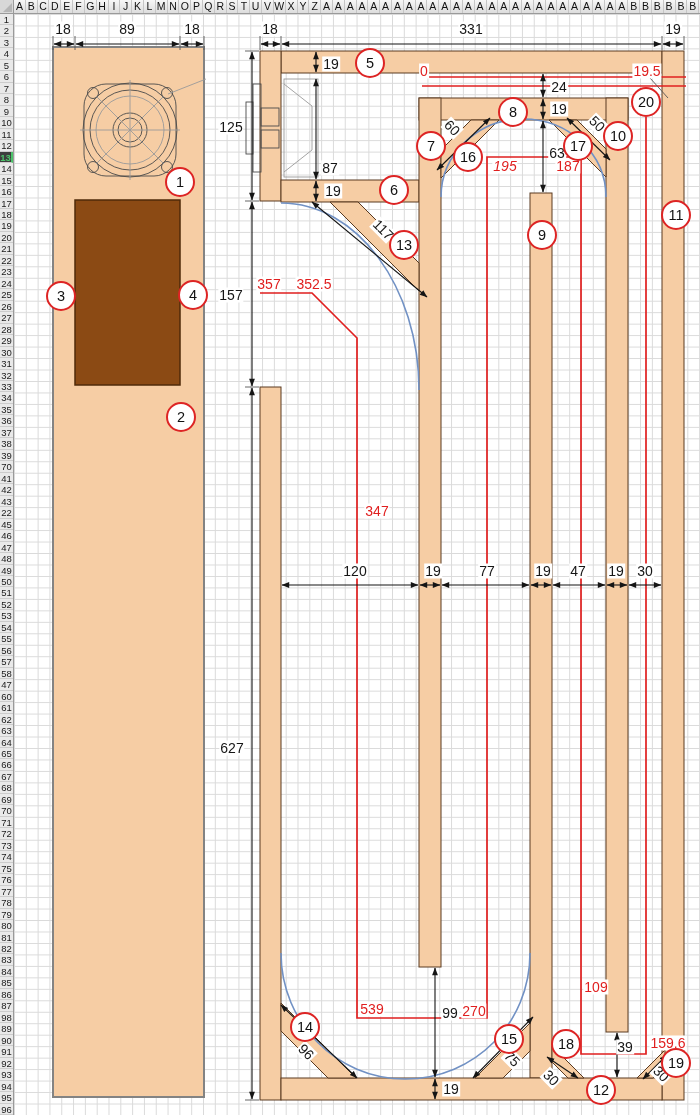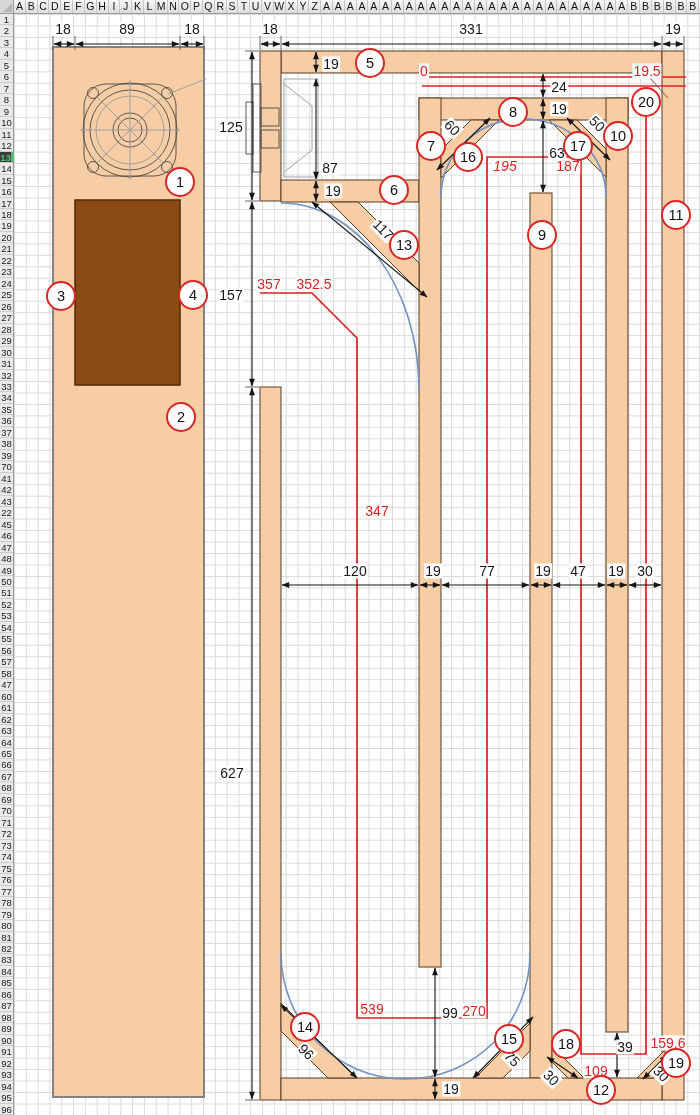--- a/index.html
+++ b/index.html
@@ -327,21 +327,21 @@
 
   <div id="labels">
       <div class="dim" style="left: 63px; top: 29px;">18</div>
       <div class="dim" style="left: 127px; top: 29px;">89</div>
       <div class="dim" style="left: 192px; top: 29px;">18</div>
       <div class="dim" style="left: 270px; top: 29px;">18</div>
       <div class="dim" style="left: 471px; top: 29px;">331</div>
       <div class="dim" style="left: 673px; top: 29px;">19</div>
       <div class="dim" style="left: 231px; top: 127px;">125</div>
       <div class="dim" style="left: 231px; top: 295px;">157</div>
-      <div class="dim" style="left: 232px; top: 748px; margin-top: 25px;">627</div>
+      <div class="dim" style="left: 232px; top: 748px;">627</div>
       <div class="dim" style="left: 331px; top: 64px;">19</div>
       <div class="dim" style="left: 330px; top: 168px;">87</div>
       <div class="dim" style="left: 333px; top: 191px;">19</div>
       <div class="dim" style="left: 559px; top: 87px;">24</div>
       <div class="dim" style="left: 559px; top: 109px;">19</div>
       <div class="dim" style="left: 557px; top: 153px;">63</div>
       <div class="dim" style="left: 355px; top: 571px;">120</div>
       <div class="dim" style="left: 433px; top: 571px;">19</div>
       <div class="dim" style="left: 487px; top: 571px;">77</div>
       <div class="dim" style="left: 543px; top: 571px;">19</div>
@@ -360,21 +360,21 @@
       <div class="dim rot" style="left: 661px; top: 1074px;">30</div>
       <div class="dim dim-red" style="left: 424px; top: 71px;">0</div>
       <div class="dim dim-red" style="left: 647px; top: 71px;">19.5</div>
       <div class="dim dim-red" style="left: 269px; top: 284px;">357</div>
       <div class="dim dim-red" style="left: 314px; top: 284px;">352.5</div>
       <div class="dim dim-red" style="left: 377px; top: 511px;">347</div>
       <div class="dim dim-red" style="left: 505px; top: 166px; font-style: italic;">195</div>
       <div class="dim dim-red" style="left: 568px; top: 166px;">187</div>
       <div class="dim dim-red" style="left: 372px; top: 1009px;">539</div>
       <div class="dim dim-red" style="left: 474px; top: 1011px;">270</div>
-      <div class="dim dim-red" style="left: 596px; top: 1071px;">109</div>
+      <div class="dim dim-red" style="left: 596px; top: 987px;">109</div>
       <div class="dim dim-red" style="left: 668px; top: 1043px;">159.6</div>
       <div class="part" style="left: 180px; top: 182px;">1</div>
       <div class="part" style="left: 181px; top: 417px;">2</div>
       <div class="part" style="left: 61px; top: 296px;">3</div>
       <div class="part" style="left: 193px; top: 295px;">4</div>
       <div class="part" style="left: 370px; top: 63px;">5</div>
       <div class="part" style="left: 394px; top: 190px;">6</div>
       <div class="part" style="left: 431px; top: 146px;">7</div>
       <div class="part" style="left: 513px; top: 112px;">8</div>
       <div class="part" style="left: 542px; top: 235px;">9</div>

